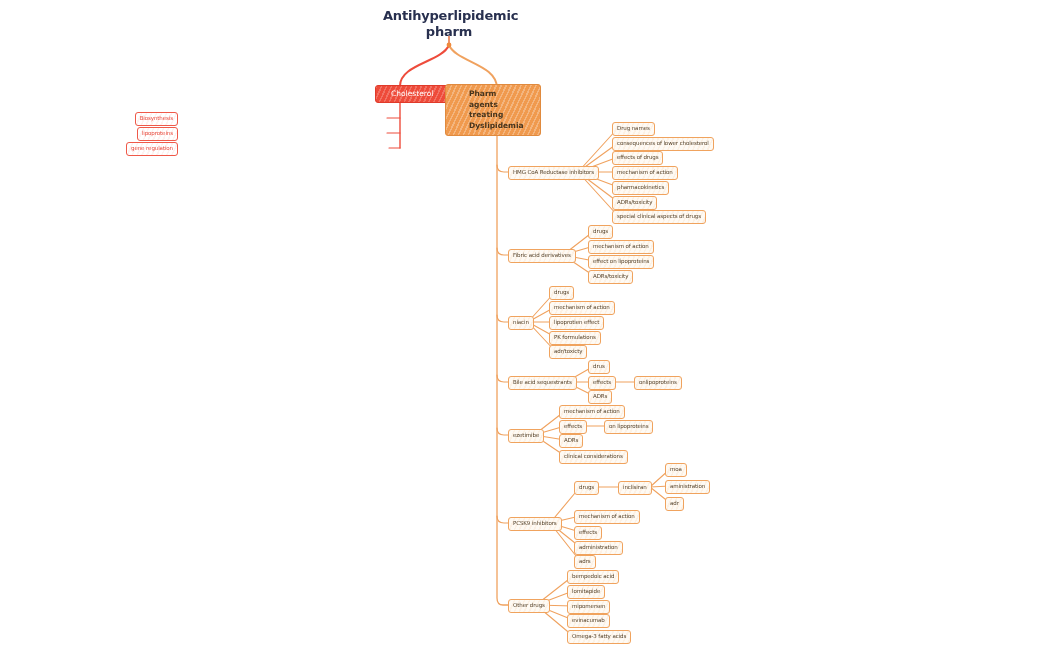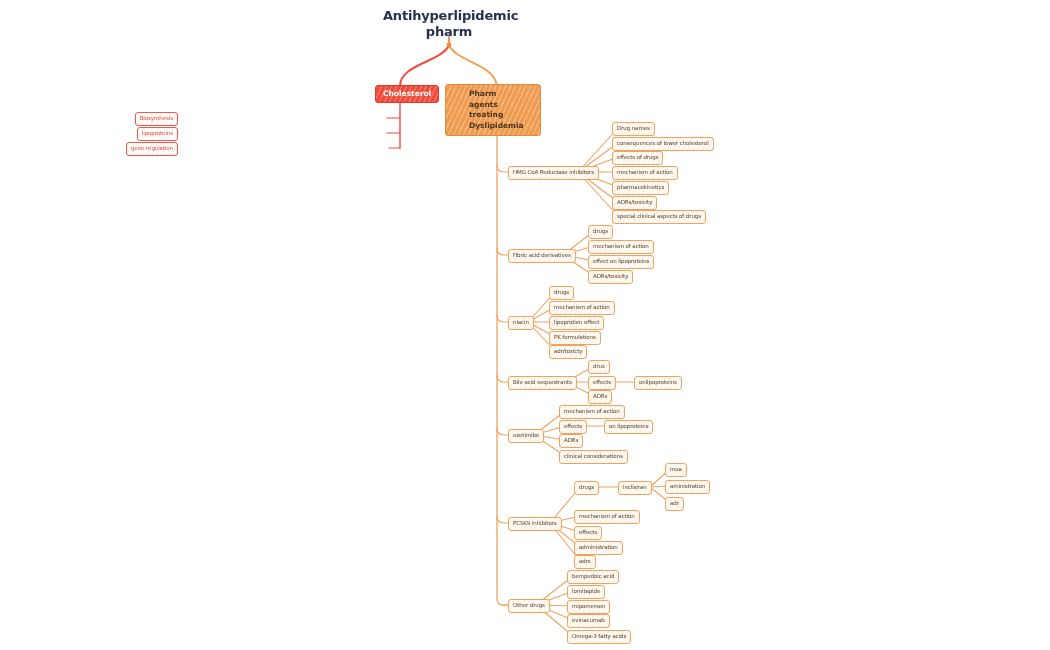--- a/index.html
+++ b/index.html
@@ -6,21 +6,21 @@
   #canvas{position:relative;width:837px;height:650px;overflow:hidden;
           font-family:"DejaVu Sans","Liberation Sans",sans-serif;}
   svg.edges{position:absolute;left:0;top:0;z-index:1;}
   .n{position:absolute;z-index:2;white-space:nowrap;line-height:1;border-radius:3px;box-sizing:border-box;}
   .leaf-o{font-size:5.5px;letter-spacing:-0.1px;padding:3px 4px;color:#55422a;
           border:1px solid #f0a35e;
           background:repeating-linear-gradient(115deg,rgba(240,160,90,0.10) 0 1.5px,transparent 1.5px 4.5px),#fefaf4;}
   .leaf-r{font-size:5.5px;letter-spacing:-0.1px;padding:3px 4px;color:#e8483a;
           border:1px solid #ef5949;
           background:repeating-linear-gradient(115deg,rgba(240,90,70,0.08) 0 1.5px,transparent 1.5px 4.5px),#ffffff;}
-  .root-red{font-size:7.5px;font-weight:bold;padding:4px 7px;color:#ffffff;
+  .root-red{font-size:7.5px;font-weight:normal;padding:4px 15px;color:#ffffff;
           border:1px solid #e03a2a;
           background:repeating-linear-gradient(115deg,rgba(255,255,255,0.22) 0 1.5px,transparent 1.5px 4.5px),#ee4b3a;}
   .root-orange{font-size:7.5px;font-weight:bold;padding:4px 23px;color:#46341d;width:96px;
           white-space:normal;line-height:1.4;border:1px solid #e08a3e;
           background:repeating-linear-gradient(115deg,rgba(255,255,255,0.28) 0 1.5px,transparent 1.5px 4.5px),#f09a4e;}
   .title{position:absolute;z-index:2;left:449px;top:8px;transform:translateX(-50%);
          width:132px;text-align:center;font-size:13px;font-weight:bold;line-height:1.2;
          color:#28304f;letter-spacing:-0.2px;}
 </style>
 </head>

